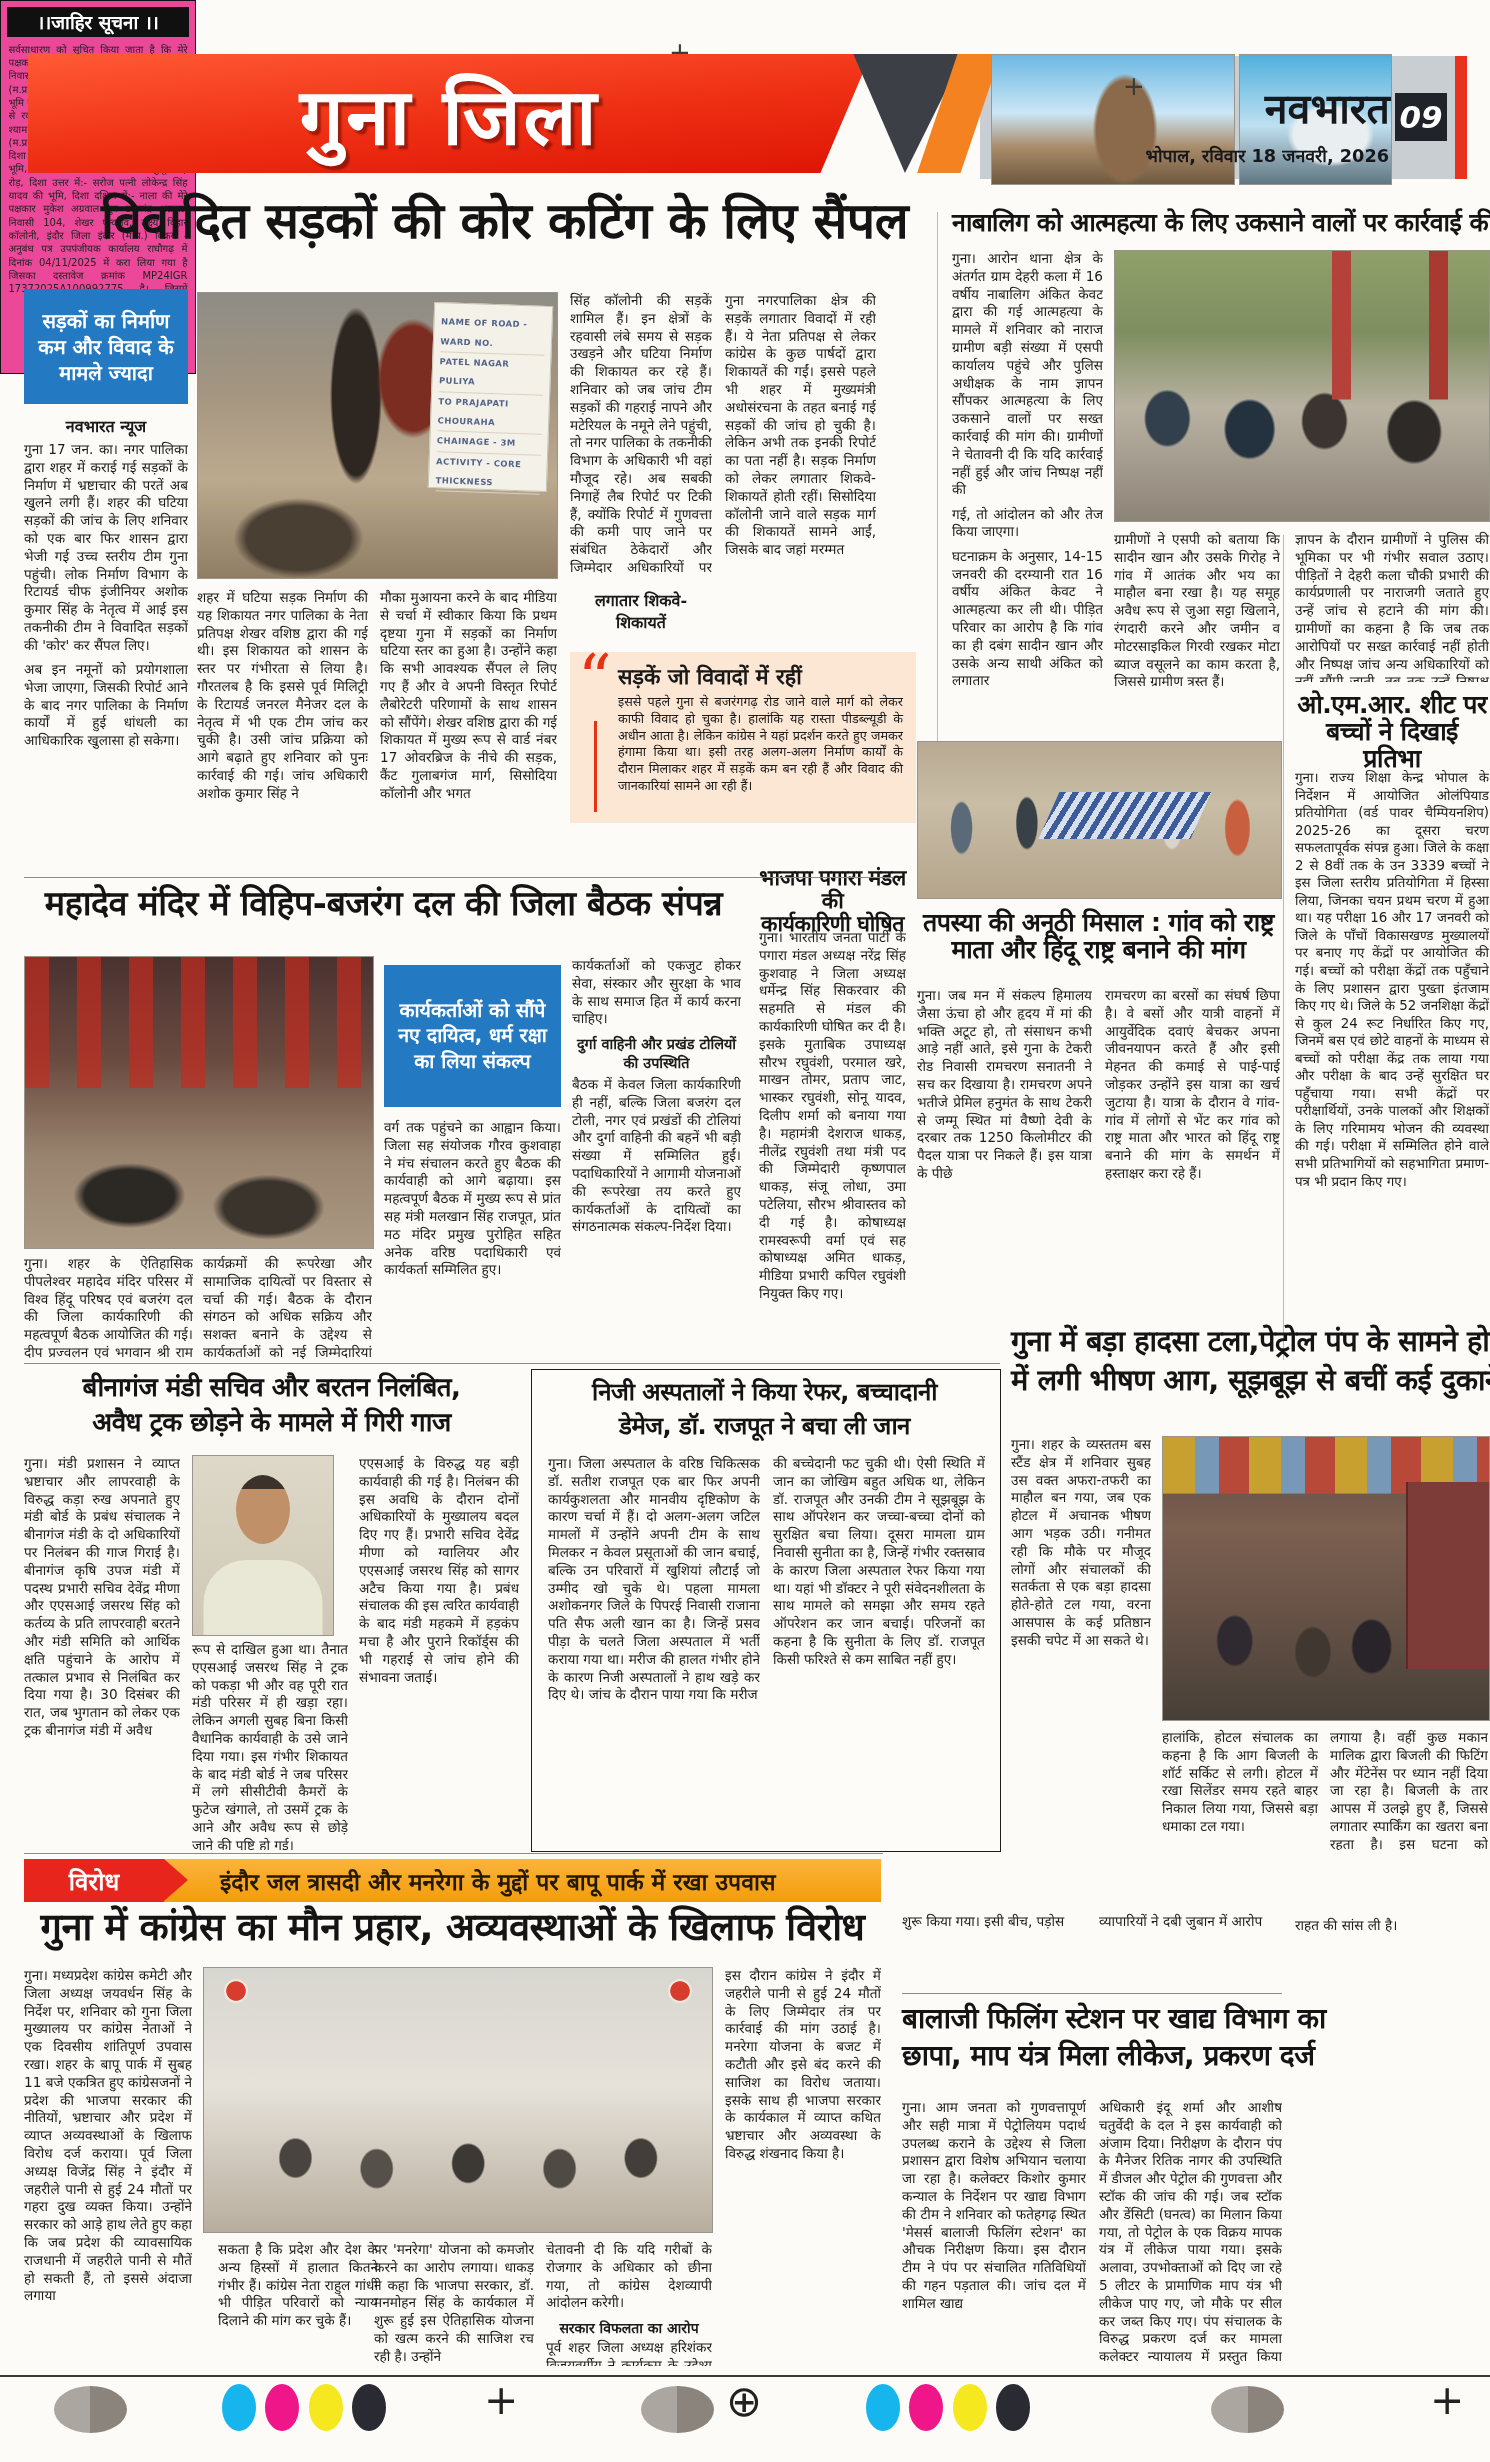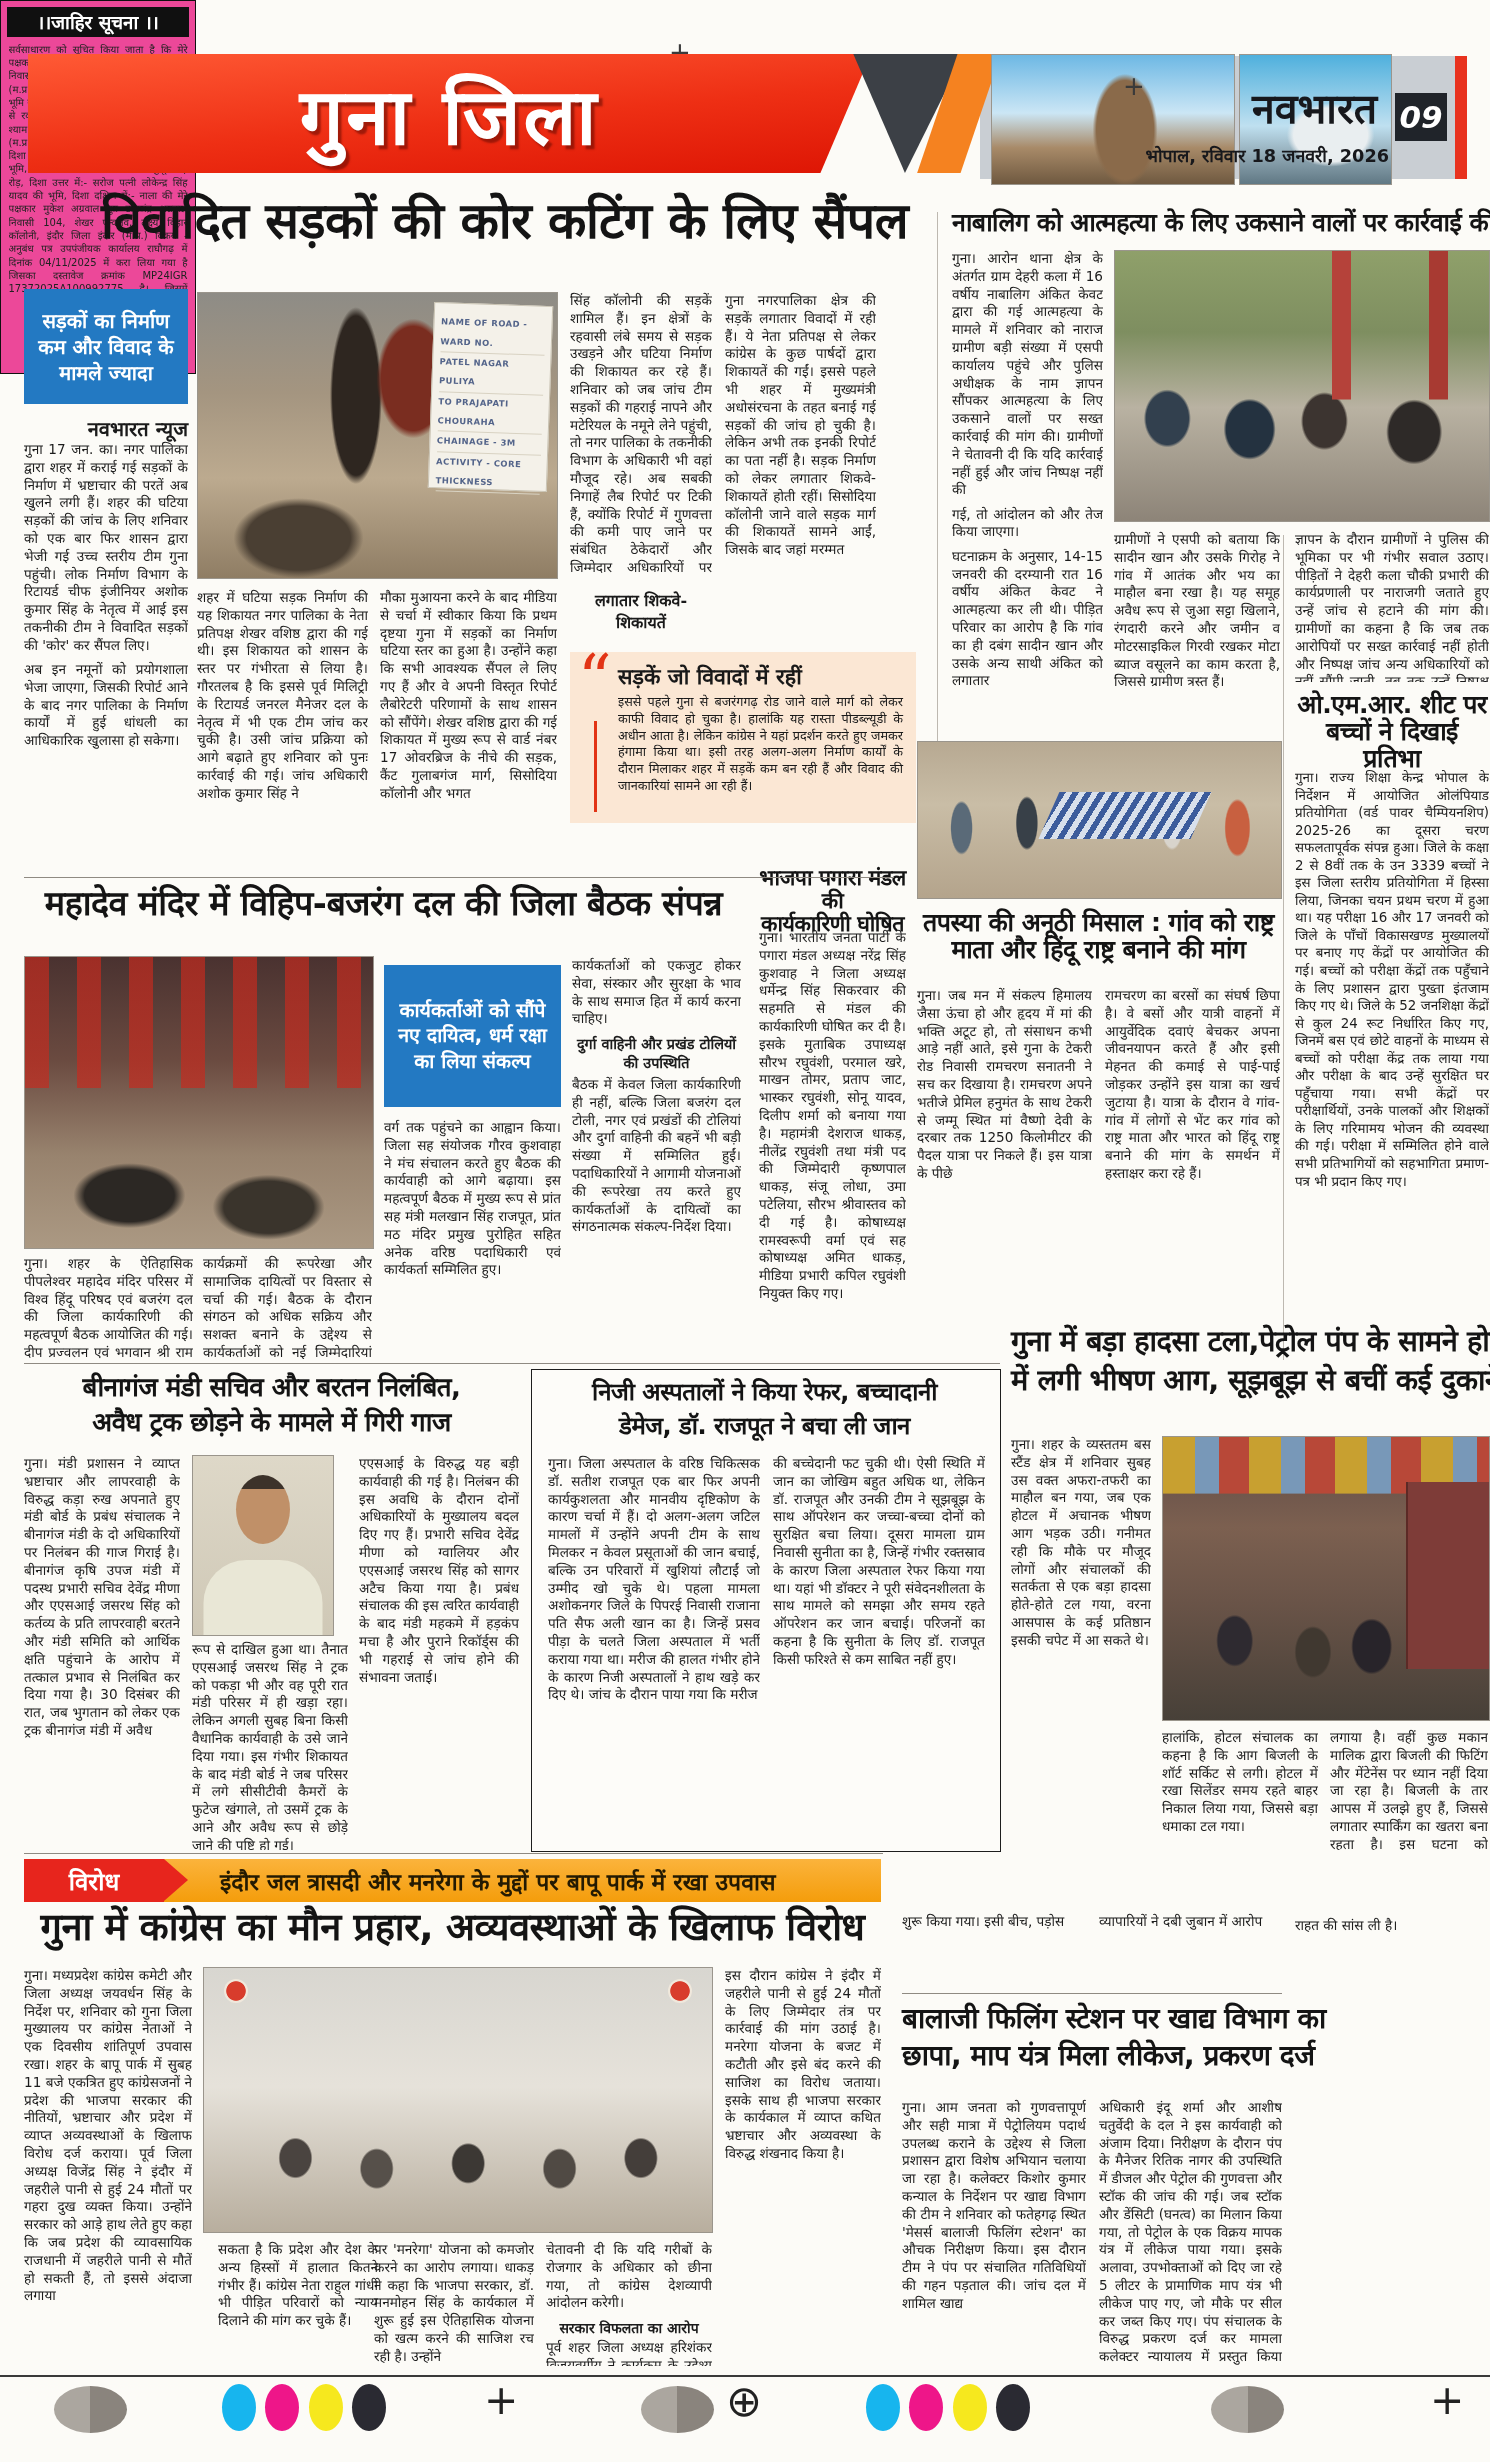--- a/index.html
+++ b/index.html
@@ -21,29 +21,29 @@
     background:linear-gradient(175deg,#ff5a35 0%,#ee2f14 55%,#dd1504 100%);
     display:flex;align-items:center;justify-content:center}
   .red-band .t{font-size:78px;font-weight:700;color:#fff;letter-spacing:2.8px;
     text-shadow:3.7px 3.7px 1.9px rgba(96,10,0,.55)}
   .tri-dark{left:841px;top:54px;width:123px;height:119px;background:#3c4046;
     clip-path:polygon(10% 0,100% 0,52% 100%)}
   .tri-orange{left:905px;top:54px;width:101px;height:119px;background:#f58220;
     clip-path:polygon(52% 0,95% 0,55% 100%,12% 100%)}
   .gray-band{left:980px;top:56px;width:477px;height:123px;background:#c9ced3}
   .red-stripe{left:1455px;top:56px;width:12px;height:123px;background:#e8321e}
-  .paper{left:1239px;top:89px;width:151px;text-align:center;font-size:41px;font-weight:700;color:#17181c;line-height:1}
+  .paper{left:1239px;top:89px;width:151px;text-align:right;font-size:41px;font-weight:700;color:#17181c;line-height:1}
   .pagebox{left:1395px;top:93px;width:52px;height:48px;background:#20242a;color:#fff;
     display:flex;align-items:center;justify-content:center;font-size:31px;font-weight:700;font-style:italic}
   .dateline{left:1136px;top:143px;width:253px;text-align:right;font-size:17.7px;font-weight:700;color:#17181c}
   
   .kicker{left:24px;top:289px;width:164px;height:115px;background:#2379c2;color:#fff;
     font-weight:700;font-size:20px;text-align:center;line-height:1.3;
     display:flex;align-items:center;justify-content:center;padding:3.7px 7.5px;box-sizing:border-box}
-  .byline{left:24px;top:415px;width:164px;text-align:right;font-weight:700;font-size:20px}
+  .byline{left:24px;top:415px;width:164px;text-align:center;font-weight:700;font-size:16px}
   .board{position:absolute;right:7.5px;top:11.2px;width:119px;height:186px;background:#f4f1e9;
     transform:rotate(2deg);padding:9.3px 6.5px;box-sizing:border-box;border:0.9px solid #c8c2b2}
   .board div{font-size:8.4px;line-height:2.3;color:#53648a;font-weight:600;letter-spacing:0.5px;border-bottom:0.9px solid #d8d2c2}
   .quote{left:570px;top:652px;width:346px;height:171px;background:#fbe7d4;box-sizing:border-box;padding:9.3px 13px 9.3px 48px}
   .qmark{position:absolute;left:7.5px;top:-5.6px;font-size:67px;color:#e23415;font-family:"DejaVu Serif",serif;line-height:1}
   .qbar{position:absolute;left:24px;top:69px;bottom:11.2px;width:2.8px;background:#e23415}
   .qtitle{font-weight:700;font-size:21.4px;color:#181818;margin:0 0 3.7px 0}
   .qtext{font-size:12.7px;line-height:1.32;text-align:justify}
   
   .bluebox{position:absolute;background:#2379c2;color:#fff;font-weight:700;text-align:center;

